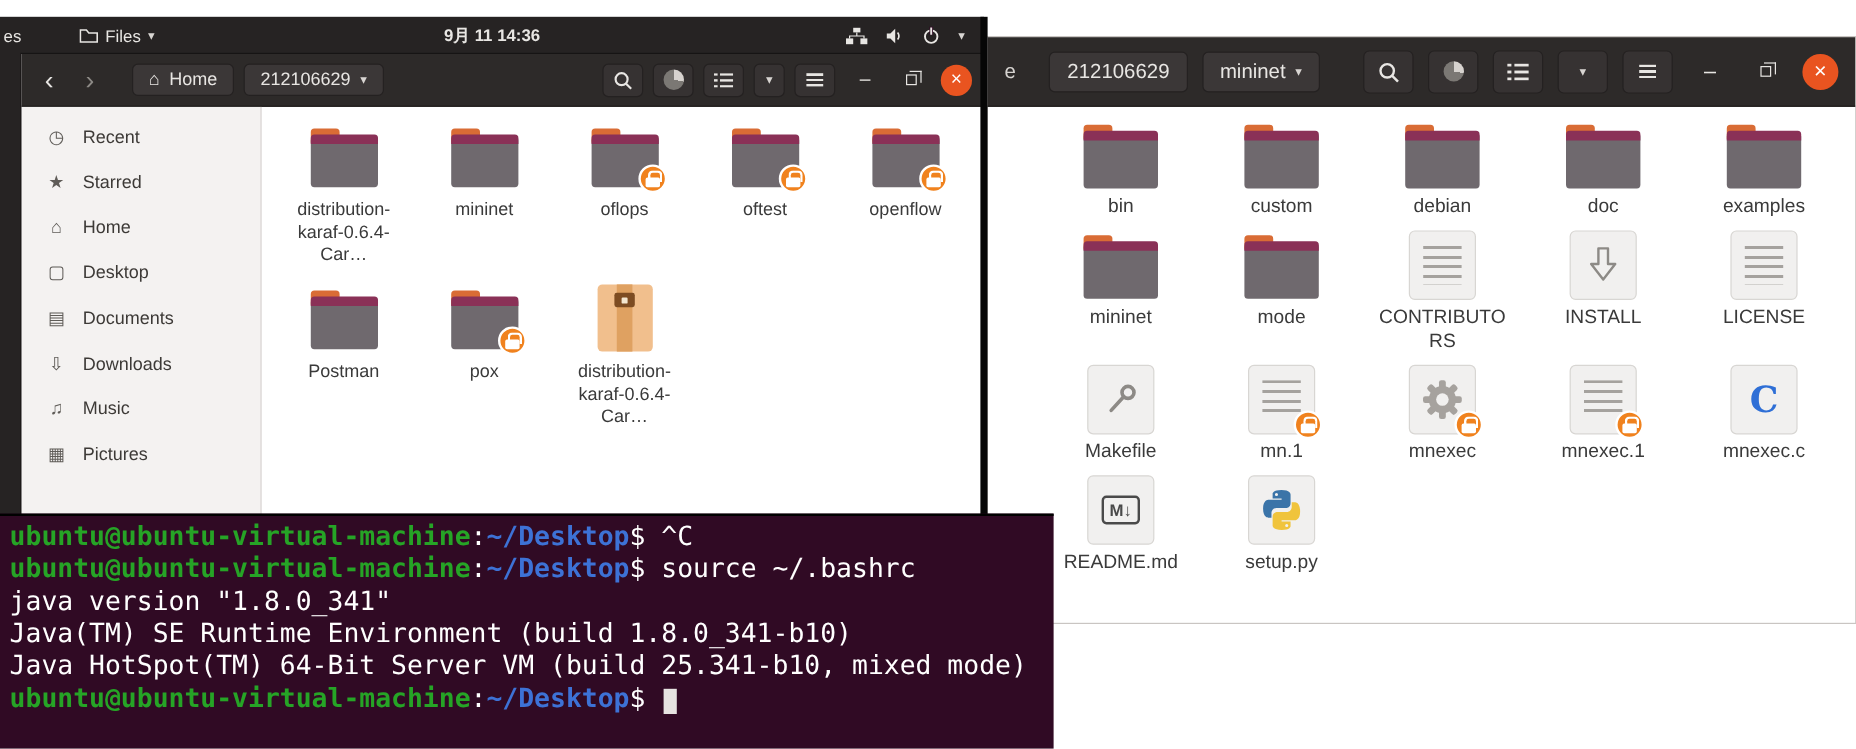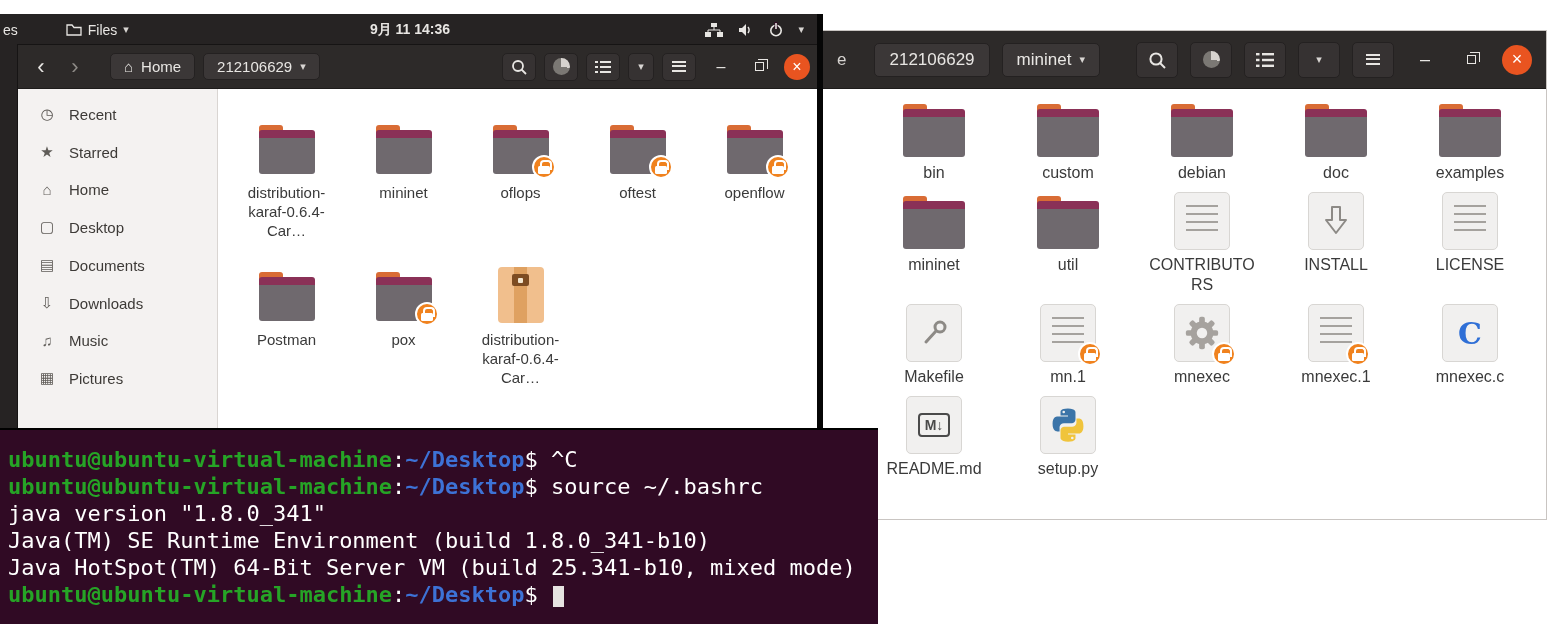--- a/index.html
+++ b/index.html
@@ -45,21 +45,21 @@
 
   
   .left-window { left:18px; top:45px; width:802px; height:387px; z-index:10; box-shadow:0 0 0 1px #161414; }
   .win-body { display:flex; height:342px; overflow:hidden; }
   .sidebar { width:200px; background:#f4f2f1; border-right:1px solid #d9d5d2; padding-top:6px; overflow:hidden; }
   .side-item { display:flex; align-items:center; gap:13px; padding:10px 14px; font-size:15px;
                color:#3d3a37; border-radius:6px; margin:0 6px; }
   .side-icon { width:18px; text-align:center; color:#5f5c58; font-size:15px; }
 
   .filegrid { display:grid; align-content:start; }
-  #left-grid { flex:1; padding:12px 0 0 10px; grid-template-columns:repeat(5,117px); row-gap:26px; overflow:hidden;margin-top:18px; }
+  #left-grid { flex:1; padding:12px 0 0 10px; grid-template-columns:repeat(5,117px); row-gap:14px; overflow:hidden; }
   .cell { display:flex; flex-direction:column; align-items:center; }
   .icon-wrap { height:58px; display:flex; align-items:center; justify-content:center; position:relative; }
   .cell-label { margin-top:6px; font-size:15px; line-height:19px; color:#3a3a3a; text-align:center;
                 max-width:100px; overflow-wrap:anywhere; }
 
   
   .right-window { left:822px; top:30px; width:725px; height:490px; z-index:20; border:1px solid #c9c5c2; }
   .right-window .headerbar { height:58px; padding:0 14px; gap:12px; font-size:17px; }
   .right-window .path-pill { font-size:17px; padding:6px 14px; }
   .right-window .hb-btn { width:42px; height:36px; }
@@ -97,21 +97,21 @@
 
   .lock-emblem { position:absolute; right:-7px; bottom:-5px; width:24px; height:24px; border-radius:50%;
         background:#f0821e; border:2px solid #fff; z-index:2; }
   .lock-emblem::before { content:""; position:absolute; left:6px; top:3px; width:8px; height:8px;
         border:2px solid #fff; border-bottom:none; border-radius:4px 4px 0 0; }
   .lock-emblem::after { content:""; position:absolute; left:4px; top:9px; width:12px; height:8px;
         background:#fff; border-radius:1.5px; }
 
   
   .terminal { position:absolute; left:0; top:428px; width:878px; height:196px; background:#300a24;
-        z-index:30; border-top:2px solid #000; padding:16px 0 0 8px;
+        z-index:30; border-top:2px solid #000; padding:4px 0 0 8px;
         font-family:"DejaVu Sans Mono",monospace; font-size:22px; line-height:27px; color:#fff; }
   .term-line { white-space:pre; }
   .t-user { color:#26a426; font-weight:bold; }
   .t-path { color:#3d72d6; font-weight:bold; }
   .t-plain { color:#ffffff; }
   .t-cursor { display:inline-block; width:11px; height:21px; background:#e6e3e1;
         vertical-align:text-bottom; margin-left:2px; }
 
   svg { display:block; }
 </style>
@@ -391,21 +391,21 @@
           <div class="cell">
             <div class="icon-wrap">
               <div class="icon-folder"></div>
             </div>
             <div class="cell-label">mininet</div>
           </div>
           <div class="cell">
             <div class="icon-wrap">
               <div class="icon-folder"></div>
             </div>
-            <div class="cell-label">util</div>
+            <div class="cell-label">mode</div>
           </div>
           <div class="cell">
             <div class="icon-wrap">
               <div class="icon-file">
                 <span class="file-lines"></span>
               </div>
             </div>
             <div class="cell-label">CONTRIBUTORS</div>
           </div>
           <div class="cell">

